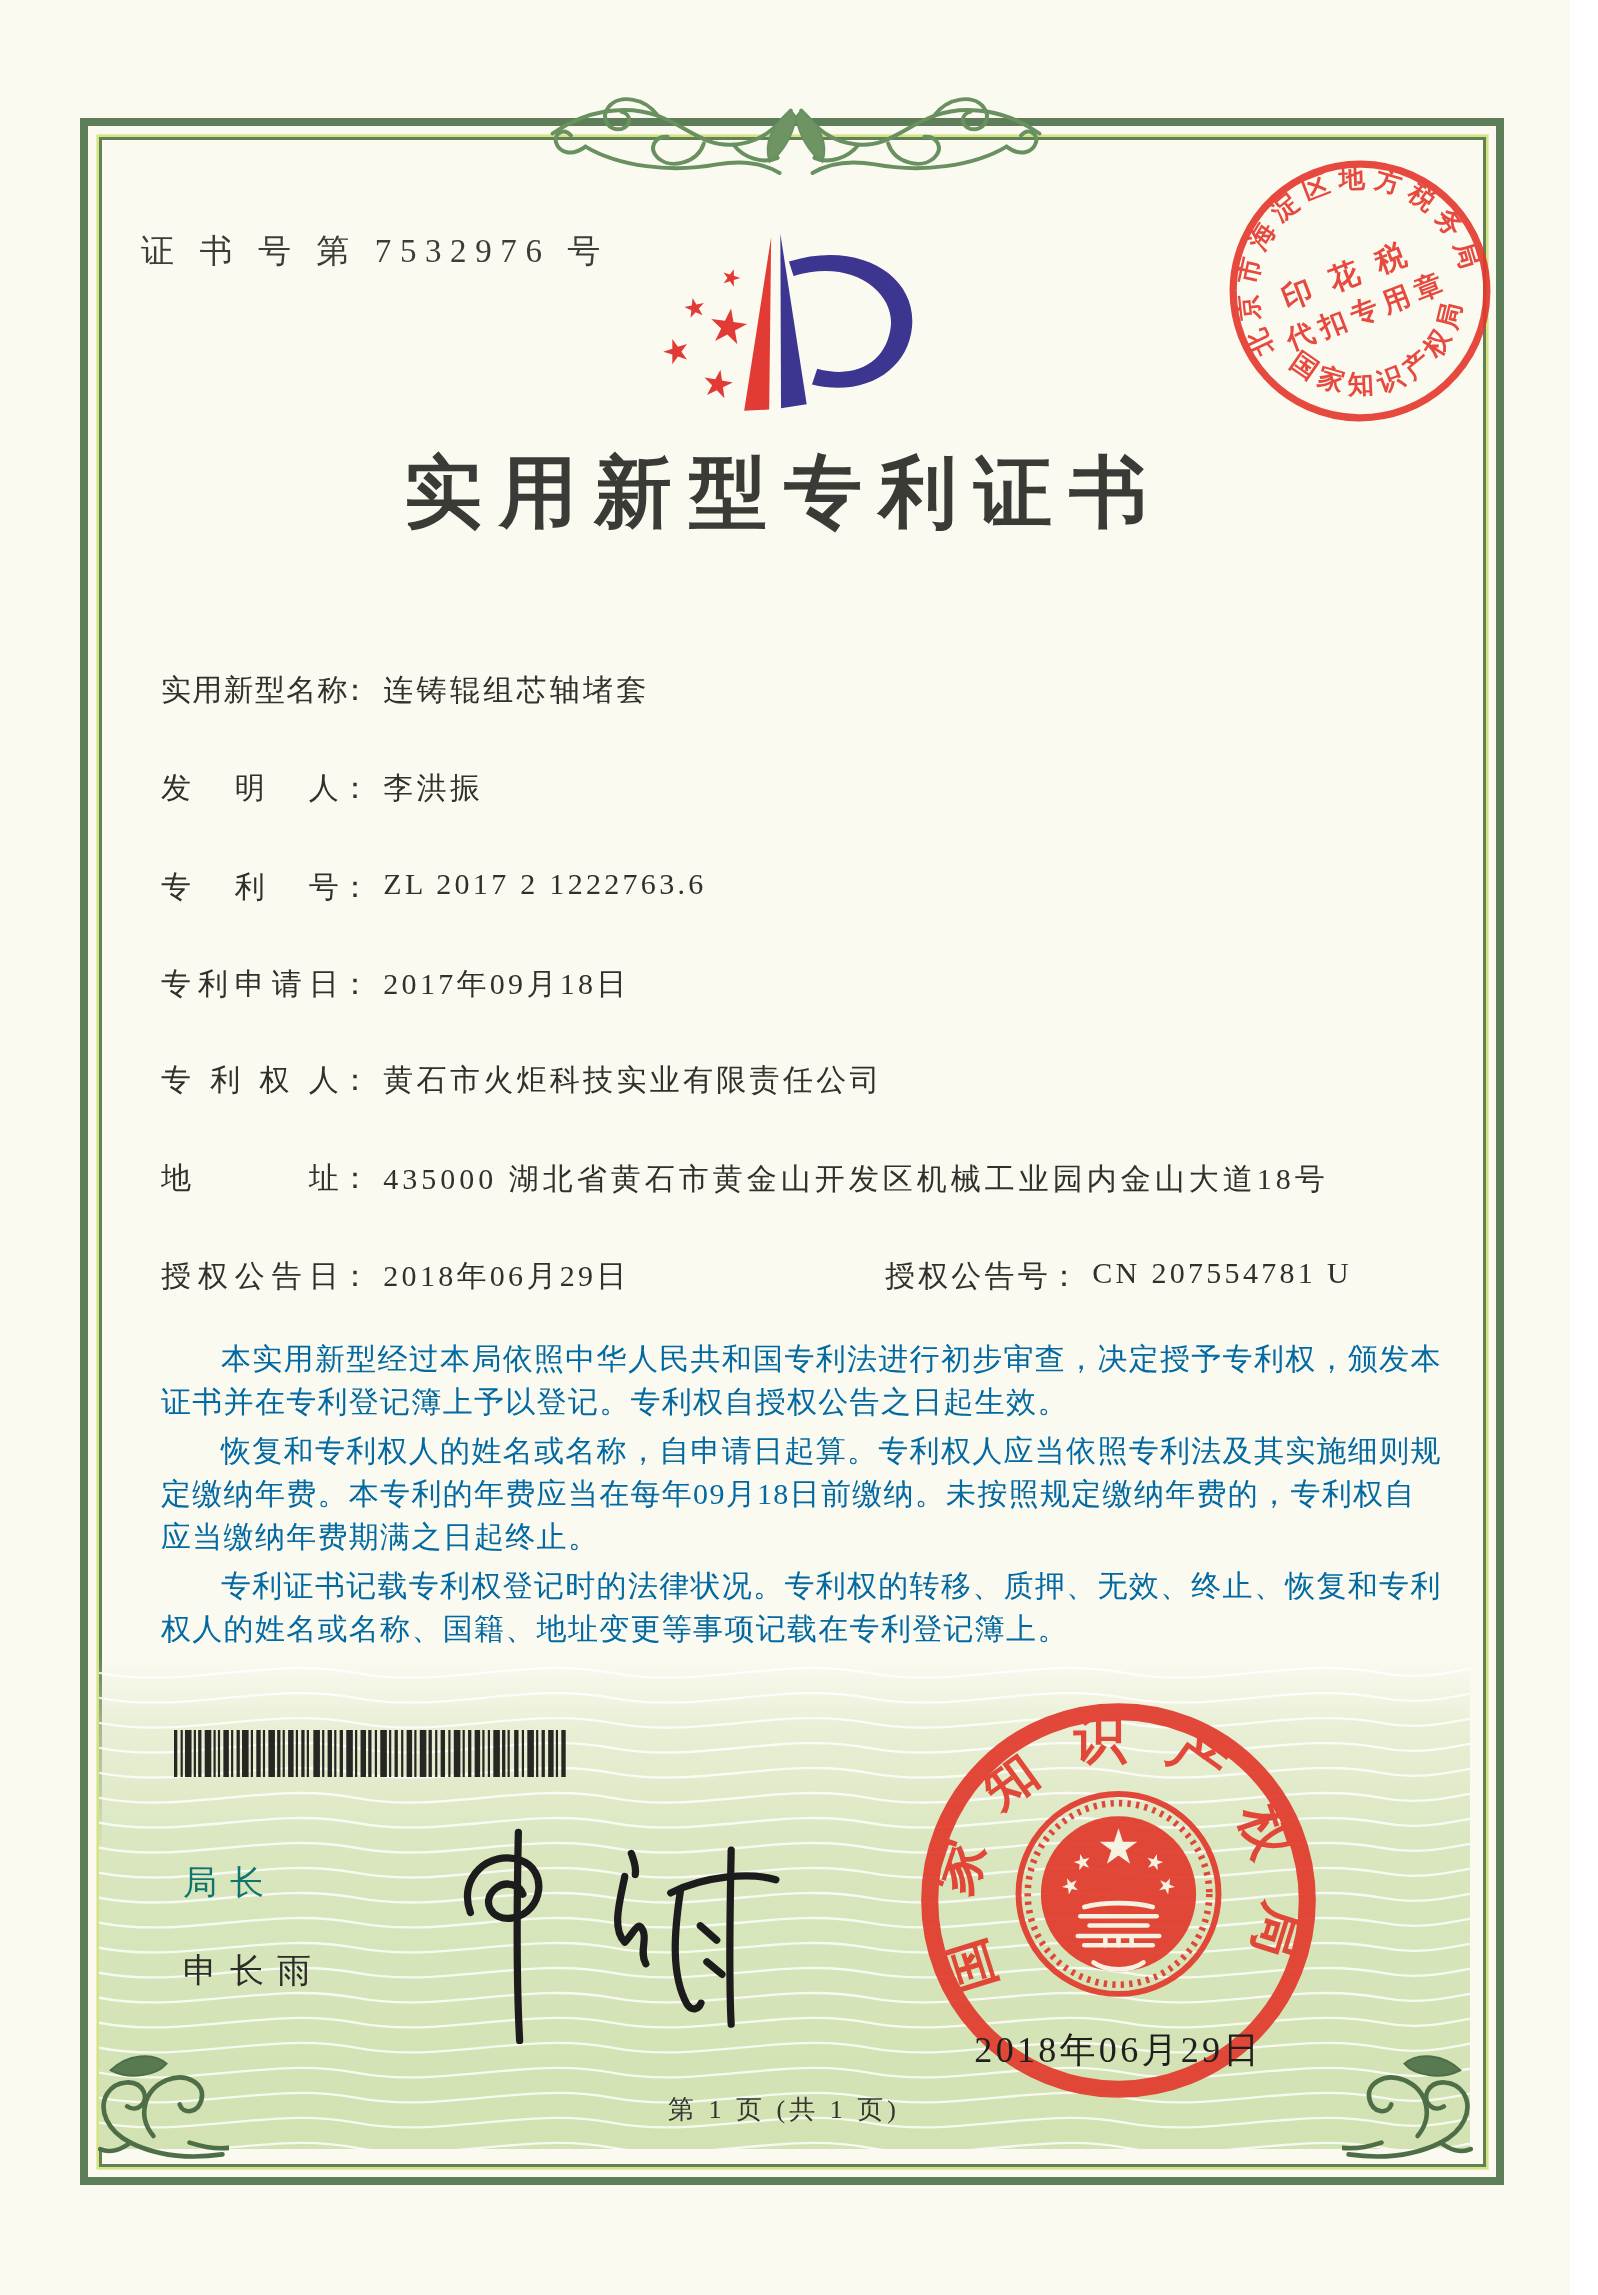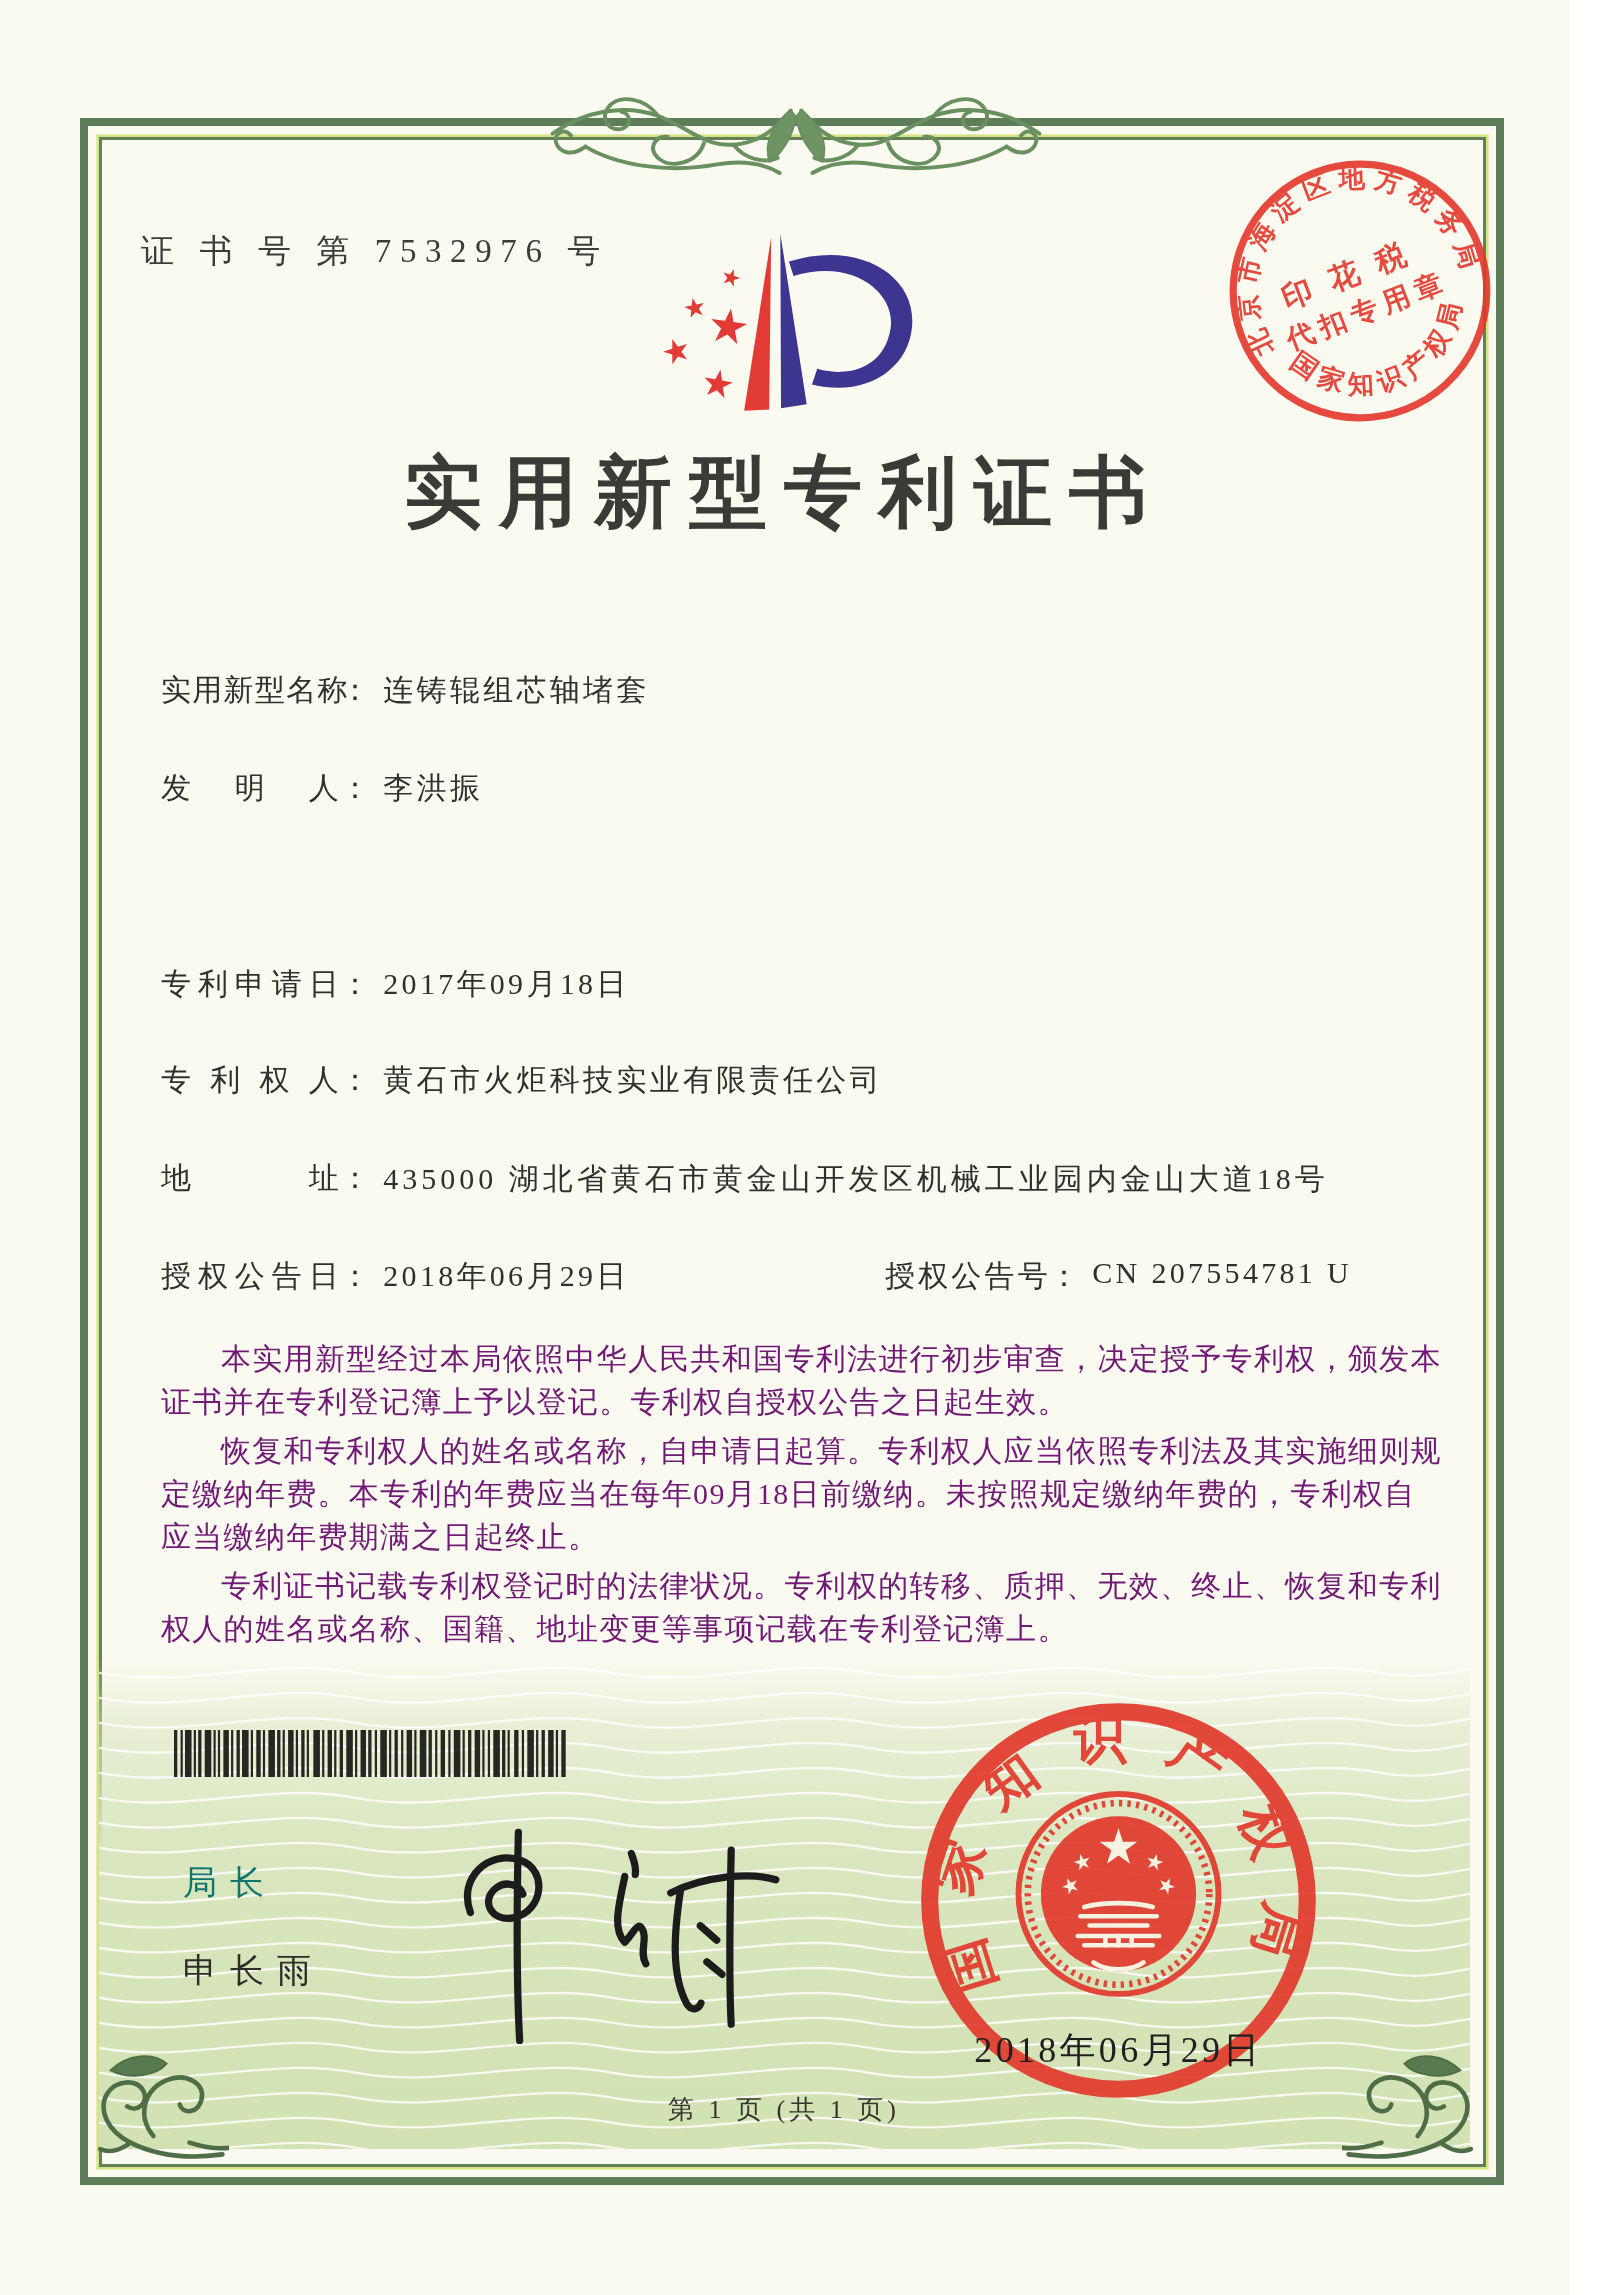--- a/index.html
+++ b/index.html
@@ -21,21 +21,21 @@
 
   .frow{position:absolute;left:161px;font-size:30px;letter-spacing:1.3px;color:#30302c;white-space:nowrap;}
   .flabel{display:inline-block;width:179px;text-align:justify;text-align-last:justify;vertical-align:top;}
   .fcolon{display:inline-block;vertical-align:top;margin-right:12px;}
   .fval{display:inline-block;vertical-align:top;letter-spacing:3.3px;}
   .fval.wrap{white-space:normal;width:973px;line-height:41px;letter-spacing:4px;}
   .grant-right{position:absolute;left:724px;top:0;white-space:nowrap;}
   .grant-right .flabel{width:164px;}
 
   .paras{position:absolute;left:161px;top:1337px;width:1284px;font-size:30px;line-height:43px;
-    color:#701a75;letter-spacing:1.3px;}
+    color:#0369a1;letter-spacing:1.3px;}
   .paras p{margin:0 0 6px 0;text-indent:2em;}
 
   .barcode{position:absolute;left:174px;top:1730px;width:395px;height:47px;}
 
   .signer-role{left:183px;top:1860px;font-size:34px;letter-spacing:13px;color:#0f766e;}
   .signer-name{left:183px;top:1948px;font-size:34px;letter-spacing:13px;color:#2c2c28;}
   .signature{position:absolute;left:408px;top:1814px;}
 
   .seal{position:absolute;left:908px;top:1690px;}
   .seal-date{position:absolute;left:908px;top:2026px;width:421px;text-align:center;
@@ -135,20 +135,23 @@
     </g>
   </svg>
 
   <div class="txt title">实用新型专利证书</div>
 
   <div class="frow" style="top:670px">
     <span class="flabel">实用新型名称</span><span class="fcolon">：</span><span class="fval">连铸辊组芯轴堵套</span>
   </div>
   <div class="frow" style="top:768px">
     <span class="flabel">发明人</span><span class="fcolon">：</span><span class="fval">李洪振</span>
+  </div>
+  <div class="frow" style="top:867px">
+    <span class="flabel">专利号</span><span class="fcolon">：</span><span class="fval">ZL 2017 2 1222763.6</span>
   </div>
   <div class="frow" style="top:964px">
     <span class="flabel">专利申请日</span><span class="fcolon">：</span><span class="fval">2017年09月18日</span>
   </div>
   <div class="frow" style="top:1060px">
     <span class="flabel">专利权人</span><span class="fcolon">：</span><span class="fval">黄石市火炬科技实业有限责任公司</span>
   </div>
   <div class="frow" style="top:1158px">
     <span class="flabel">地址</span><span class="fcolon">：</span><span class="fval wrap">435000 湖北省黄石市黄金山开发区机械工业园内金山大道18号</span>
   </div>

